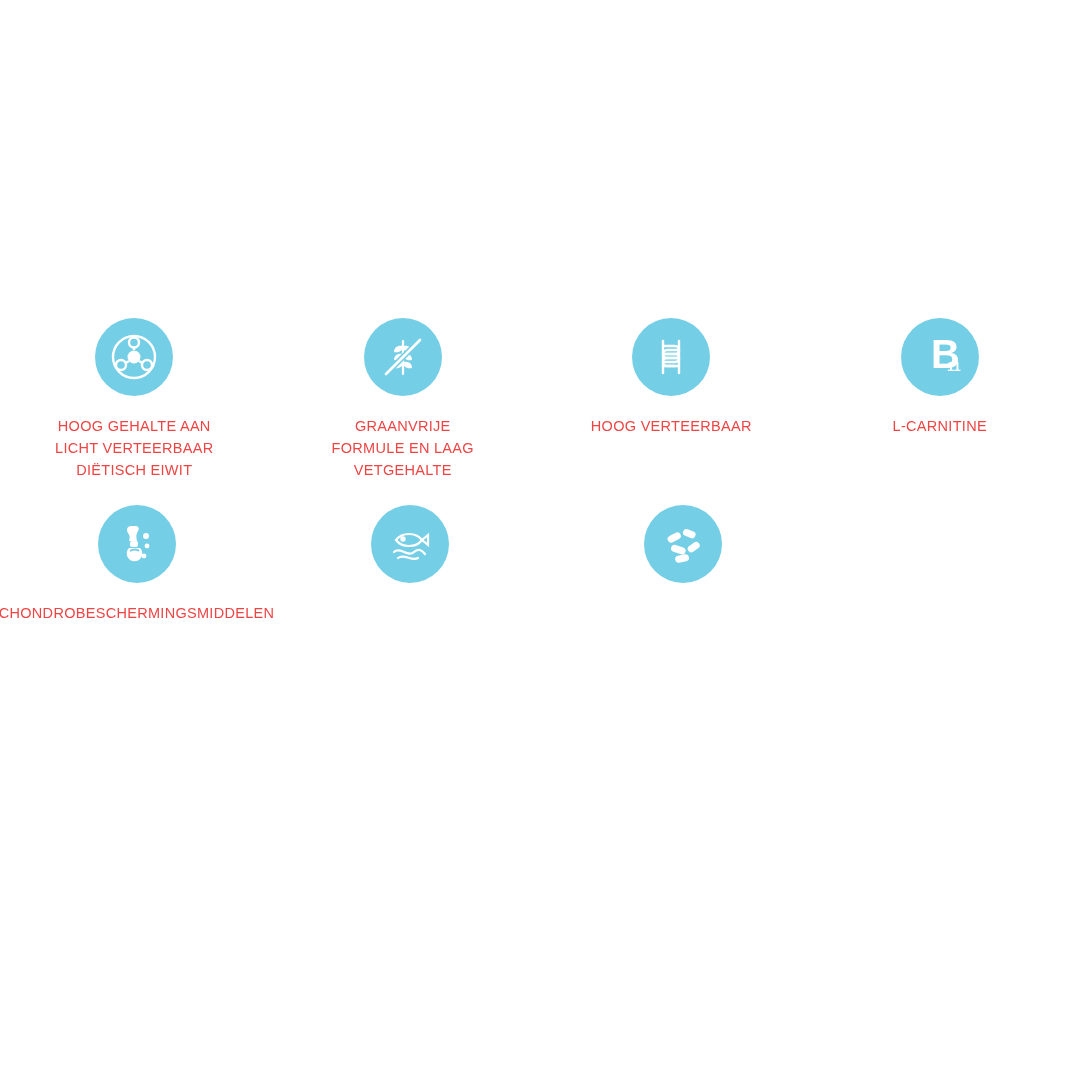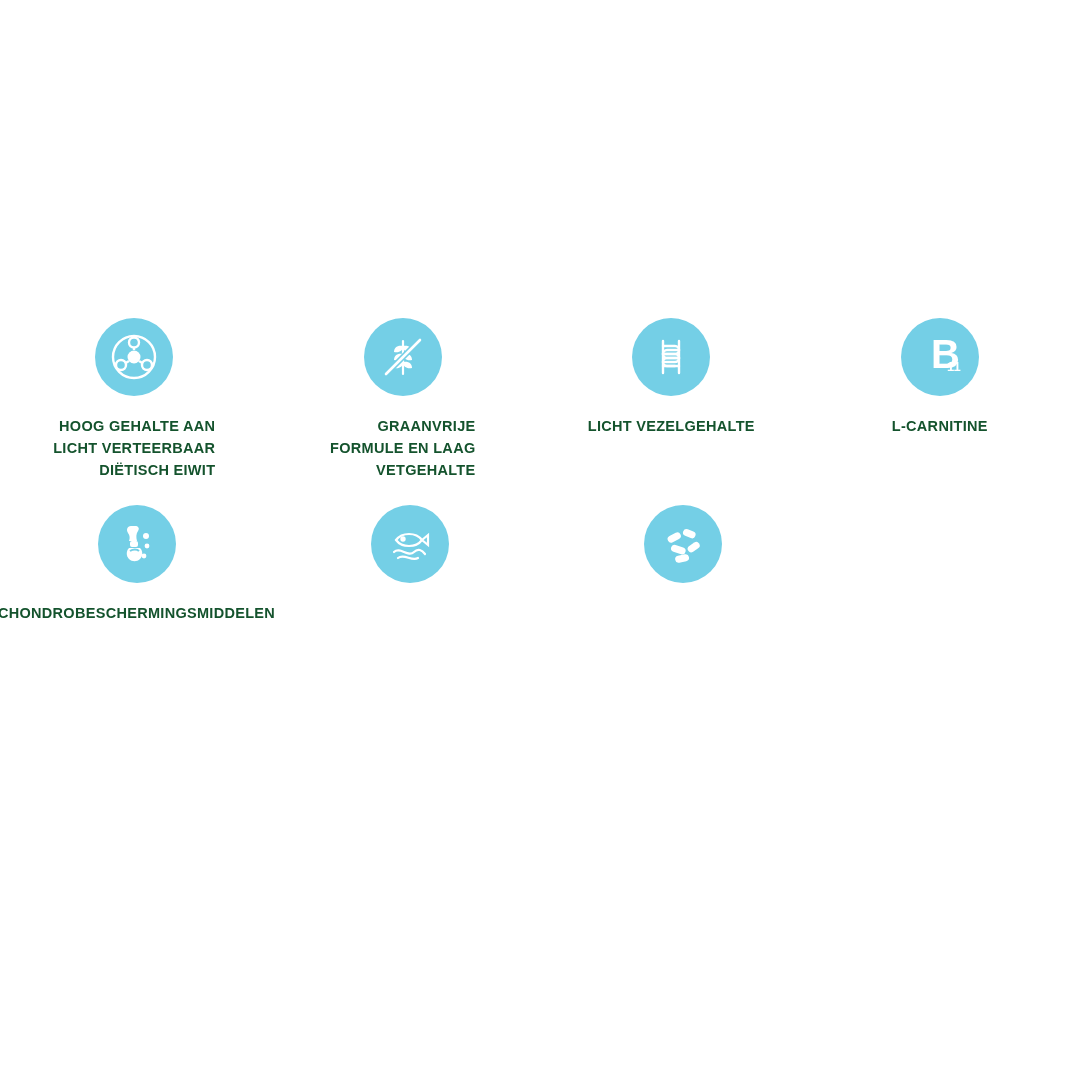--- a/index.html
+++ b/index.html
@@ -48,24 +48,24 @@
     display: flex;
     align-items: center;
     justify-content: center;
     box-sizing: border-box;
   }
   .icon-badge svg {
     display: block;
   }
   .feature-label {
     margin-top: 20px;
-    text-align: right;
-    color: #14532d;
+    text-align: center;
+    color: #ef4444;
     font-size: 14.5px;
-    font-weight: bold;
+    font-weight: normal;
     line-height: 1.5;
     letter-spacing: 0.3px;
     white-space: pre-line;
   }
   .feature-cell.wide .feature-label {
     white-space: nowrap;
   }
   .b-letter {
     font-family: "Liberation Sans", sans-serif;
     font-size: 40px;
@@ -133,21 +133,21 @@
               <path d="M18 10 L18 42"></path>
               <path d="M34 10 L34 42"></path>
               <path d="M18 15 H30 A4 4 0 0 1 30 23 H18"></path>
               <path d="M34 19 H22 A4 4 0 0 0 22 27 H34"></path>
               <path d="M18 23 H30 A4 4 0 0 1 30 31 H18"></path>
               <path d="M34 27 H22 A4 4 0 0 0 22 35 H34"></path>
               <path d="M18 35 H30"></path>
             </g>
           </svg>
         </div>
-        <div class="feature-label">LICHT VEZELGEHALTE</div>
+        <div class="feature-label">HOOG VERTEERBAAR</div>
       </div>
 
       <div class="feature-cell">
         <div class="icon-badge">
           <svg width="52" height="52" viewBox="0 0 52 52" aria-hidden="true">
             <text class="b-letter" x="17" y="37">B</text>
             <text class="b-sub" x="33" y="40">11</text>
           </svg>
         </div>
         <div class="feature-label">L-CARNITINE</div>

